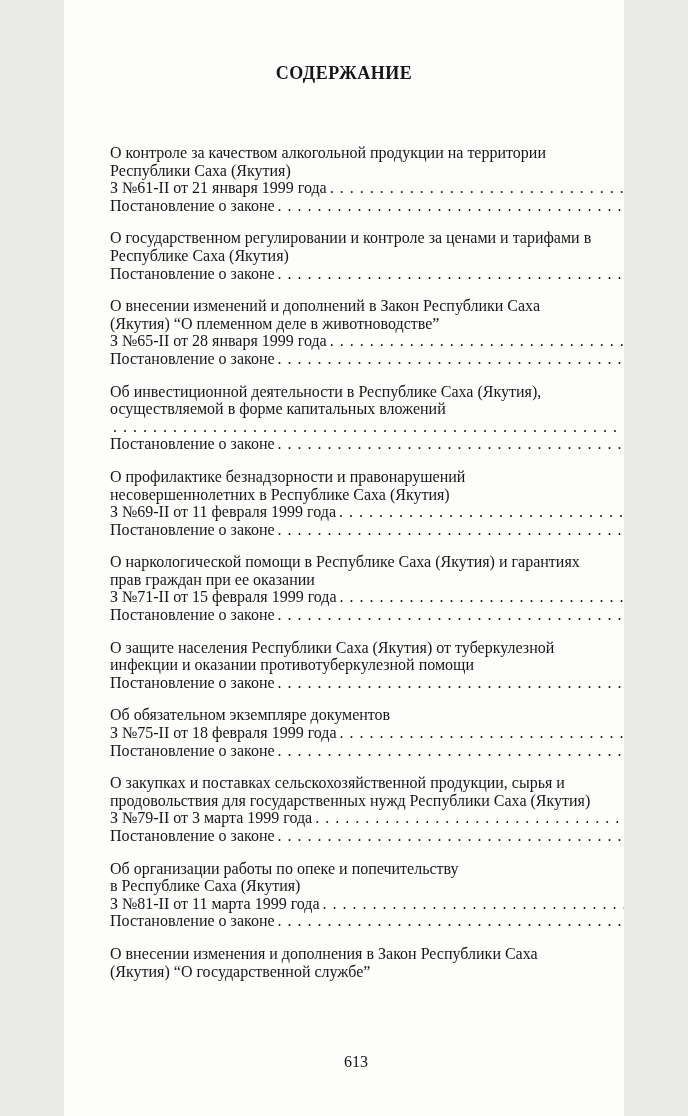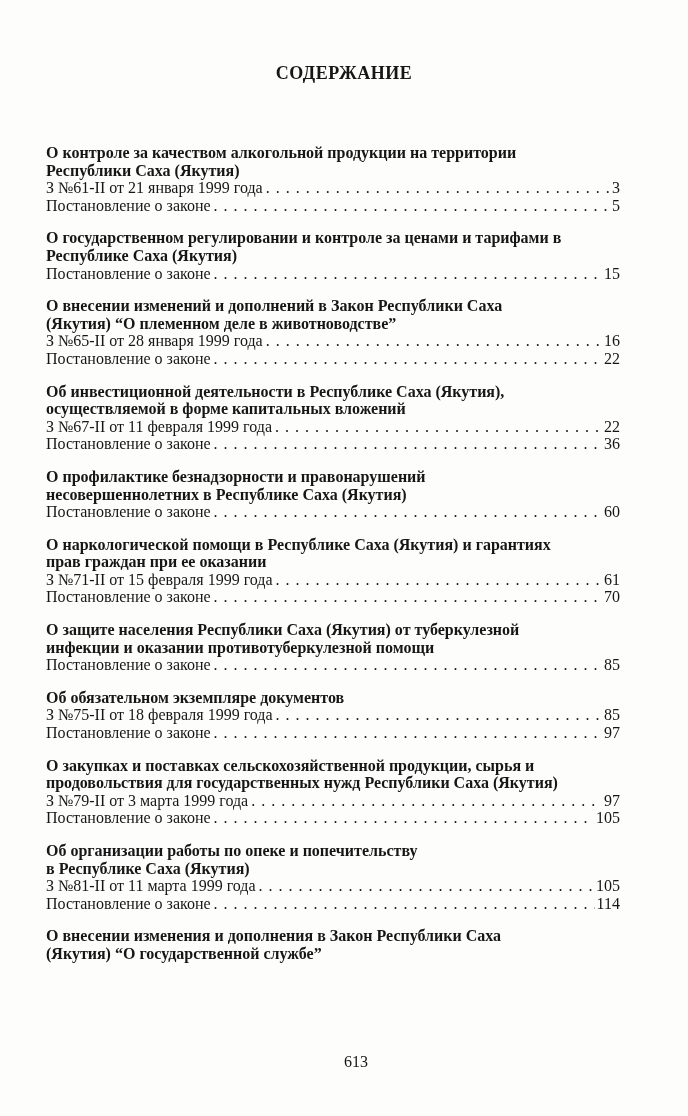--- a/index.html
+++ b/index.html
@@ -2,21 +2,21 @@
 <html lang="ru"><head>
 <meta charset="utf-8">
 <style>
   html, body {
     margin: 0;
     padding: 0;
     background: #e9e9e7;
   }
   .page {
     position: relative;
-    width: 688px;
+    width: 560px;
     height: 1116px;
     margin: 0 auto;
     background: #fdfdfc;
     color: #161616;
     font-family: "Liberation Serif", "DejaVu Serif", serif;
     overflow: hidden;
     box-sizing: border-box;
   }
   .doc-title {
     margin: 0;
@@ -31,21 +31,21 @@
     margin-top: 60px;
     margin-left: 46px;
     width: 574px;
   }
   .entry {
     margin-bottom: 15px;
     font-size: 16px;
     line-height: 17.6px;
   }
   .entry-title {
-    font-weight: bold;
+    font-weight: normal;
     white-space: pre; 
   }
   .toc-line {
     display: flex;
     align-items: baseline;
     width: 100%;
   }
   .toc-label {
     white-space: nowrap;
   }
@@ -118,35 +118,39 @@
         <span class="toc-label">Постановление о законе</span>
           <span class="dot-leader"></span>
           <span class="page-num">22</span>
       </div>
     </div>
 
     <div class="entry">
       <div class="entry-title">Об инвестиционной деятельности в Республике Саха (Якутия),
 осуществляемой в форме капитальных вложений</div>
       <div class="toc-line">
-        <span class="toc-label">З №67-II от 11 февраля 1999 года</span>
           <span class="dot-leader"></span>
           <span class="page-num">22</span>
       </div>
       <div class="toc-line">
         <span class="toc-label">Постановление о законе</span>
           <span class="dot-leader"></span>
           <span class="page-num">36</span>
       </div>
     </div>
 
     <div class="entry">
       <div class="entry-title">О профилактике безнадзорности и правонарушений
 несовершеннолетних в Республике Саха (Якутия)</div>
       <div class="toc-line">
+        <span class="toc-label">З №69-II от 11 февраля 1999 года</span>
+          <span class="dot-leader"></span>
+          <span class="page-num">37</span>
+      </div>
+      <div class="toc-line">
         <span class="toc-label">Постановление о законе</span>
           <span class="dot-leader"></span>
           <span class="page-num">60</span>
       </div>
     </div>
 
     <div class="entry">
       <div class="entry-title">О наркологической помощи в Республике Саха (Якутия) и гарантиях
 прав граждан при ее оказании</div>
       <div class="toc-line">

